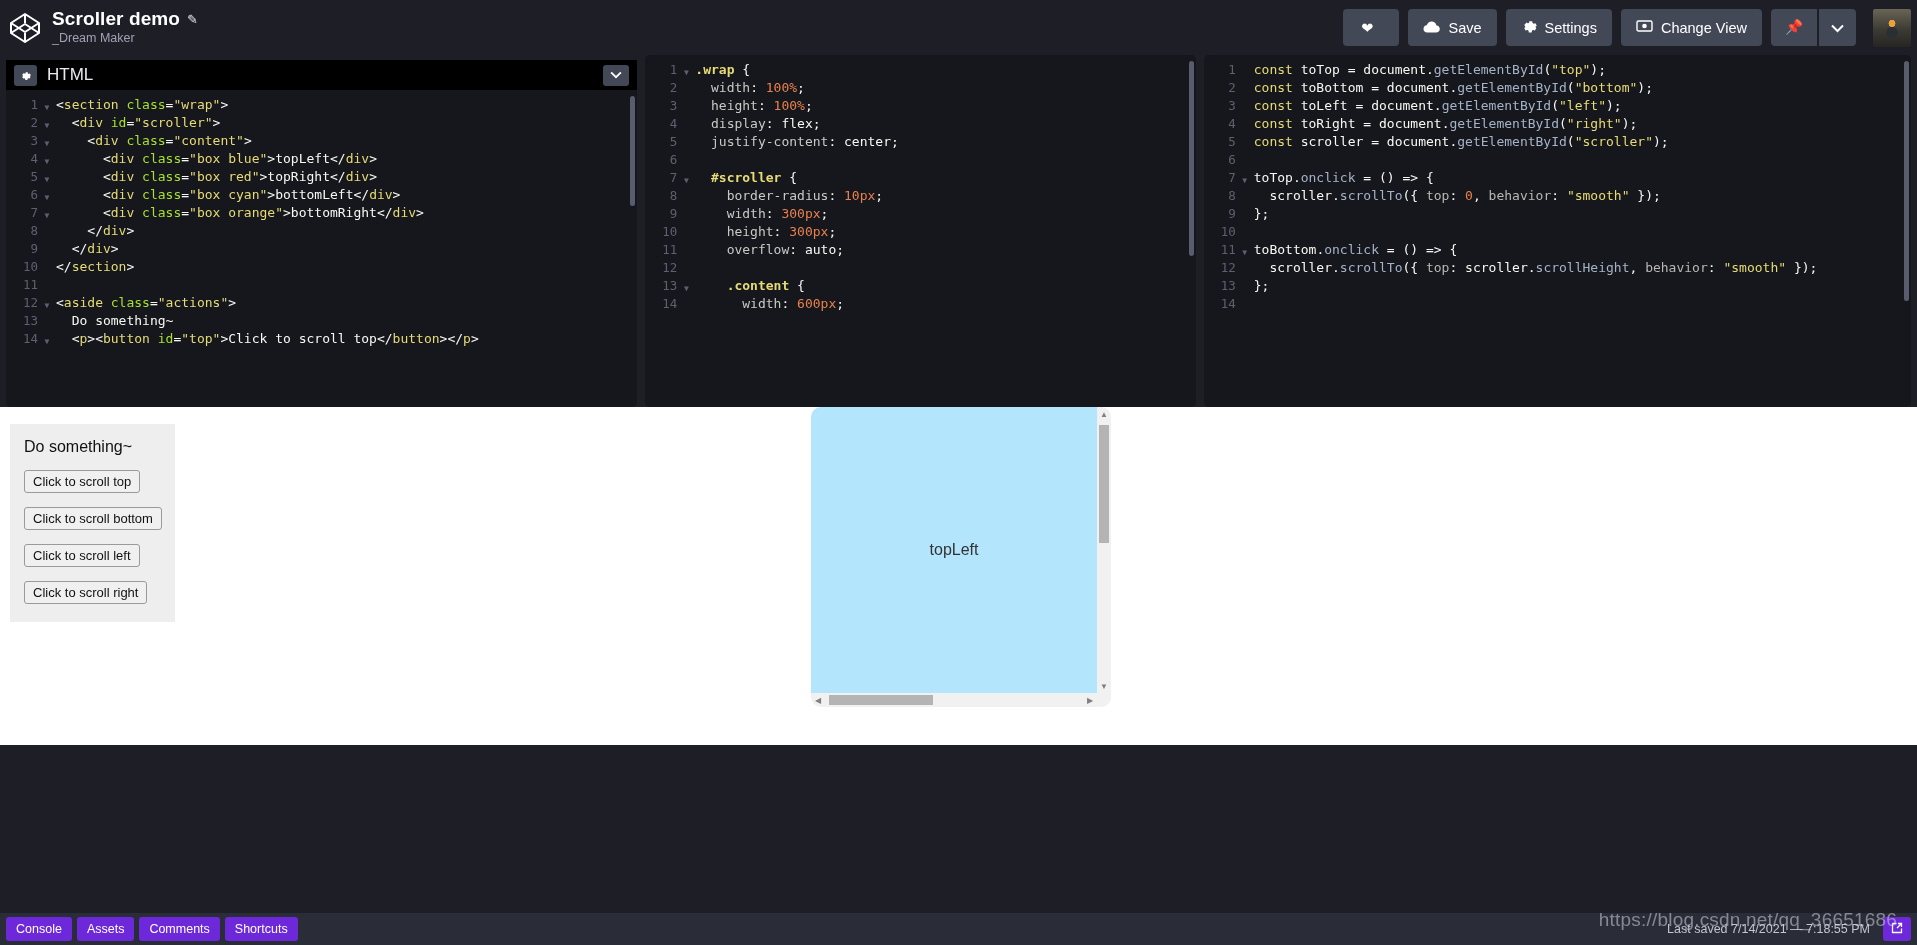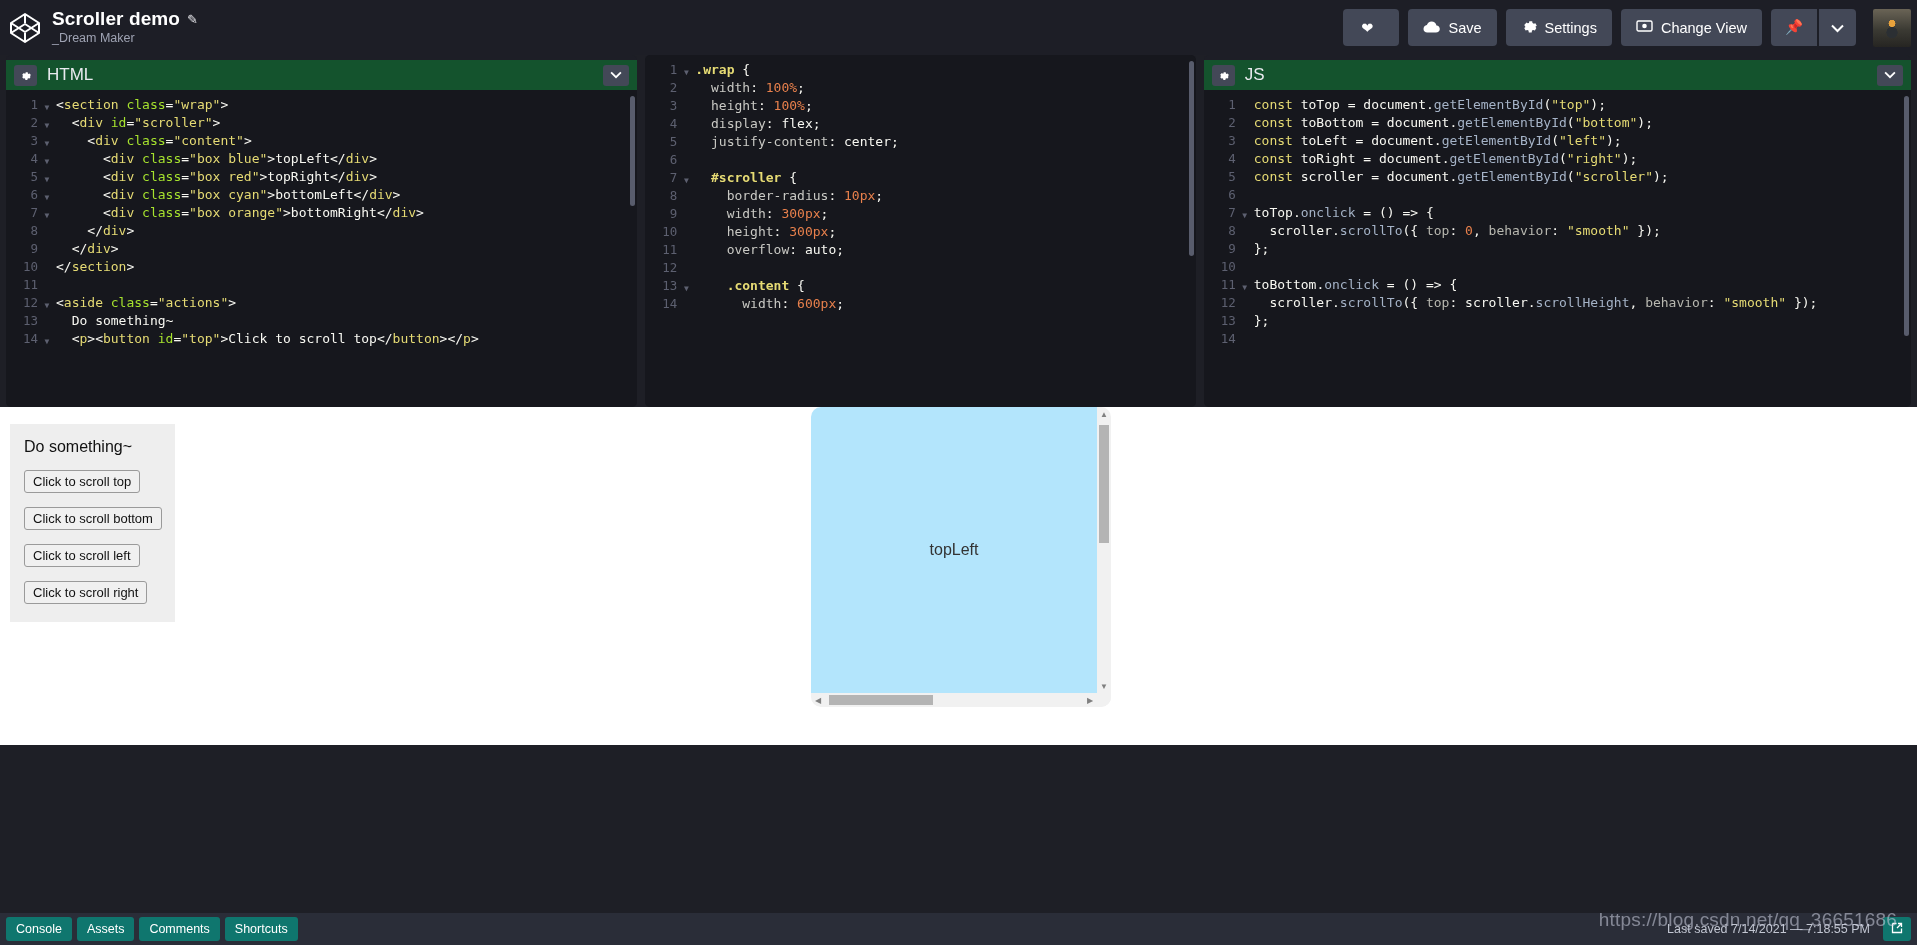--- a/index.html
+++ b/index.html
@@ -59,21 +59,21 @@
     background: #1d1e26;
     border-radius: 5px;
     display: flex; flex-direction: column;
     overflow: hidden; position: relative;
   }
   .pane.html { width: 632px; }
   .pane.css  { width: 551px; }
   .pane.js   { width: 708px; }
   .pane-head {
     height: 30px; display: flex; align-items: center;
-    padding: 0 8px; gap: 10px; background: #14532d; flex: none;
+    padding: 0 8px; gap: 10px; background: #000000; flex: none;
     margin-top: 5px;
   }
   .gear-chip {
     width: 23px; height: 21px; border-radius: 3px; background: #434857;
     display: flex; align-items: center; justify-content: center; flex: none;
   }
   .pane-title { color: #e9eaef; font-size: 17px; font-weight: 400; }
   .pane-sub { color: #9196a6; font-size: 11.5px; margin-left: -5px; }
   .pane-caret {
     margin-left: auto; width: 26px; height: 21px; border-radius: 3px; background: #434857;
@@ -181,21 +181,21 @@
   }
 
   
   #bottombar {
     position: absolute; left: 0; bottom: 0;
     width: 1917px; height: 32px;
     background: #2a2d38;
     display: flex; align-items: center;
   }
   .bbtn {
-    background: #0f766e; color: #fff; border: 0; border-radius: 3px;
+    background: #6d28d9; color: #fff; border: 0; border-radius: 3px;
     height: 24px; padding: 0 10px; font-size: 12.5px; cursor: pointer;
     display: flex; align-items: center; white-space: nowrap;
   }
   .bleft { display: flex; gap: 5px; padding-left: 6px; }
   .bright { margin-left: auto; display: flex; align-items: center; gap: 5px; padding-right: 6px; }
   #last-saved { color: #c2c6d2; font-size: 12.5px; margin-right: 8px; white-space: nowrap; }
   .bbtn.icon-only { padding: 0 8px; }
 
   
   #watermark {
@@ -329,34 +329,20 @@
           <div class="cline"><span class="lnum">11</span><span class="fold"></span><span class="ctext">    <span class="t-prop">overflow</span><span class="t-punc">:</span> <span class="t-val">auto</span><span class="t-punc">;</span></span></div>
           <div class="cline"><span class="lnum">12</span><span class="fold"></span><span class="ctext"></span></div>
           <div class="cline"><span class="lnum">13</span><span class="fold">▼</span><span class="ctext">    <span class="t-sel">.content</span> <span class="t-punc">{</span></span></div>
           <div class="cline"><span class="lnum">14</span><span class="fold"></span><span class="ctext">      <span class="t-prop">width</span><span class="t-punc">:</span> <span class="t-num">600px</span><span class="t-punc">;</span></span></div>
         </div>
       <div class="vscroll" style="height:195px;"></div>
     </div>
   </div>
 
   <div class="pane js">
-    <div class="pane-head">
-      <span class="gear-chip">
-        <svg width="11" height="11" viewBox="0 0 16 16">
-            <path fill="#fff" d="M8 5.1A2.9 2.9 0 1 0 8 10.9 2.9 2.9 0 0 0 8 5.1zm6.4 3.7 1.4-1.1-1.4-2.5-1.7.6a6 6 0 0 0-1.2-.7l-.3-1.8H8.3L8 5.1l-.9.4-1.5-1L3.2 7l1.1 1.4q-.1.3 0 .8L3.2 10l1.4 2.5 1.7-.6q.5.4 1.2.7l.3 1.8h2.9l.3-1.8q.6-.3 1.2-.7l1.7.6L15.3 10z"></path>
-          </svg>
-      </span>
-      <span class="pane-title">JS</span>
-      <span class="pane-sub"></span>
-      <span class="pane-caret">
-        <svg width="12" height="8" viewBox="0 0 13 9">
-            <path d="M1 1.5 6.5 7 12 1.5" fill="none" stroke="#fff" stroke-width="2"></path>
-          </svg>
-      </span>
-    </div>
     <div class="code-area">
       <div class="code-inner">
           <div class="cline"><span class="lnum">1</span><span class="fold"></span><span class="ctext"><span class="t-kw">const</span> <span class="t-var">toTop</span> <span class="t-op">=</span> <span class="t-var">document</span><span class="t-punc">.</span><span class="t-fn">getElementById</span><span class="t-punc">(</span><span class="t-str">"top"</span><span class="t-punc">);</span></span></div>
           <div class="cline"><span class="lnum">2</span><span class="fold"></span><span class="ctext"><span class="t-kw">const</span> <span class="t-var">toBottom</span> <span class="t-op">=</span> <span class="t-var">document</span><span class="t-punc">.</span><span class="t-fn">getElementById</span><span class="t-punc">(</span><span class="t-str">"bottom"</span><span class="t-punc">);</span></span></div>
           <div class="cline"><span class="lnum">3</span><span class="fold"></span><span class="ctext"><span class="t-kw">const</span> <span class="t-var">toLeft</span> <span class="t-op">=</span> <span class="t-var">document</span><span class="t-punc">.</span><span class="t-fn">getElementById</span><span class="t-punc">(</span><span class="t-str">"left"</span><span class="t-punc">);</span></span></div>
           <div class="cline"><span class="lnum">4</span><span class="fold"></span><span class="ctext"><span class="t-kw">const</span> <span class="t-var">toRight</span> <span class="t-op">=</span> <span class="t-var">document</span><span class="t-punc">.</span><span class="t-fn">getElementById</span><span class="t-punc">(</span><span class="t-str">"right"</span><span class="t-punc">);</span></span></div>
           <div class="cline"><span class="lnum">5</span><span class="fold"></span><span class="ctext"><span class="t-kw">const</span> <span class="t-var">scroller</span> <span class="t-op">=</span> <span class="t-var">document</span><span class="t-punc">.</span><span class="t-fn">getElementById</span><span class="t-punc">(</span><span class="t-str">"scroller"</span><span class="t-punc">);</span></span></div>
           <div class="cline"><span class="lnum">6</span><span class="fold"></span><span class="ctext"></span></div>
           <div class="cline"><span class="lnum">7</span><span class="fold">▼</span><span class="ctext"><span class="t-var">toTop</span><span class="t-punc">.</span><span class="t-fn">onclick</span> <span class="t-op">=</span> <span class="t-punc">() =&gt; {</span></span></div>
           <div class="cline"><span class="lnum">8</span><span class="fold"></span><span class="ctext">  <span class="t-var">scroller</span><span class="t-punc">.</span><span class="t-fn">scrollTo</span><span class="t-punc">({</span> <span class="t-dim">top</span><span class="t-punc">:</span> <span class="t-num">0</span><span class="t-punc">,</span> <span class="t-dim">behavior</span><span class="t-punc">:</span> <span class="t-str">"smooth"</span> <span class="t-punc">});</span></span></div>

